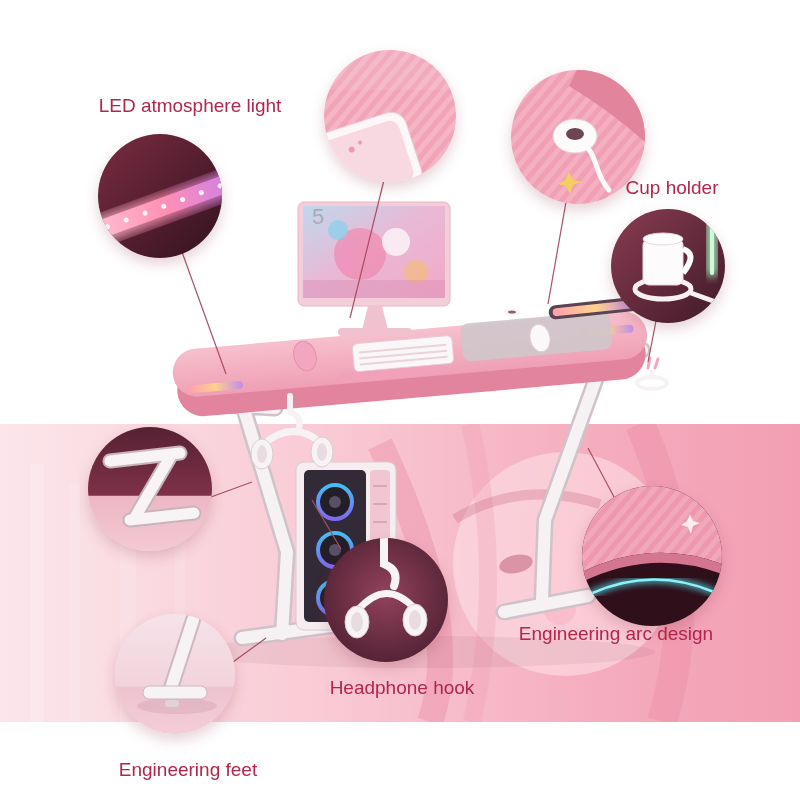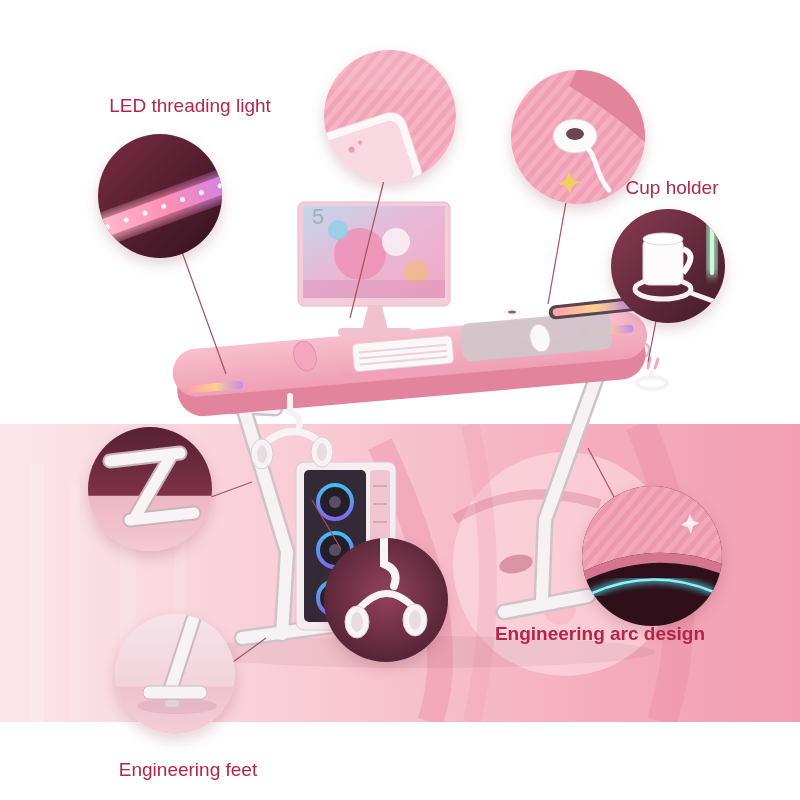--- a/index.html
+++ b/index.html
@@ -42,21 +42,21 @@
   #c-cup      { left:611px; top:209px; width:114px; height:114px; }
   #c-z        { left:88px;  top:427px; width:124px; height:124px; }
   #c-arc      { left:582px; top:486px; width:140px; height:140px; }
   #c-hook     { left:324px; top:538px; width:124px; height:124px; }
   #c-feet     { left:115px; top:614px; width:120px; height:120px; }
   #l-carbon { left:378px; top:26px; }
   #l-thread { left:585px; top:61px; }
   #l-led    { left:190px; top:95px; }
   #l-cup    { left:672px; top:177px; }
   #l-z      { left:163px; top:551px; }
-  #l-arc    { left:600px; top:623px;font-weight:bold; }
+  #l-arc    { left:616px; top:623px; }
   #l-hook   { left:402px; top:677px; }
   #l-feet   { left:188px; top:759px; }
 </style>
 </head>
 <body>
 
 <div class="stage">
 
   <div class="band">
     <svg viewBox="0 0 800 298">
@@ -355,18 +355,19 @@
       </defs>
       <rect width="120" height="120" fill="url(#ft-bg)"></rect>
       <ellipse cx="62" cy="92" rx="40" ry="8" fill="#d8a8b8" opacity="0.5"></ellipse>
       <path d="M 78 6 L 56 74" stroke="#cdb9c1" stroke-width="16" fill="none" stroke-linecap="round"></path>
       <path d="M 78 6 L 56 74" stroke="#f7f2f4" stroke-width="12" fill="none" stroke-linecap="round"></path>
       <rect x="28" y="72" width="64" height="13" rx="6.5" fill="#f7f2f4" stroke="#cdb9c1"></rect>
       <rect x="50" y="86" width="14" height="7" rx="3" fill="#e2d2d8"></rect>
     </svg>
   </div>
 
-  <div class="callout-label" id="l-led">LED threading light</div>
+  <div class="callout-label" id="l-led">LED atmosphere light</div>
   <div class="callout-label" id="l-cup">Cup holder</div>
   <div class="callout-label" id="l-arc">Engineering arc design</div>
+  <div class="callout-label" id="l-hook">Headphone hook</div>
   <div class="callout-label" id="l-feet">Engineering feet</div>
 
 </div>
 
 </body></html>

